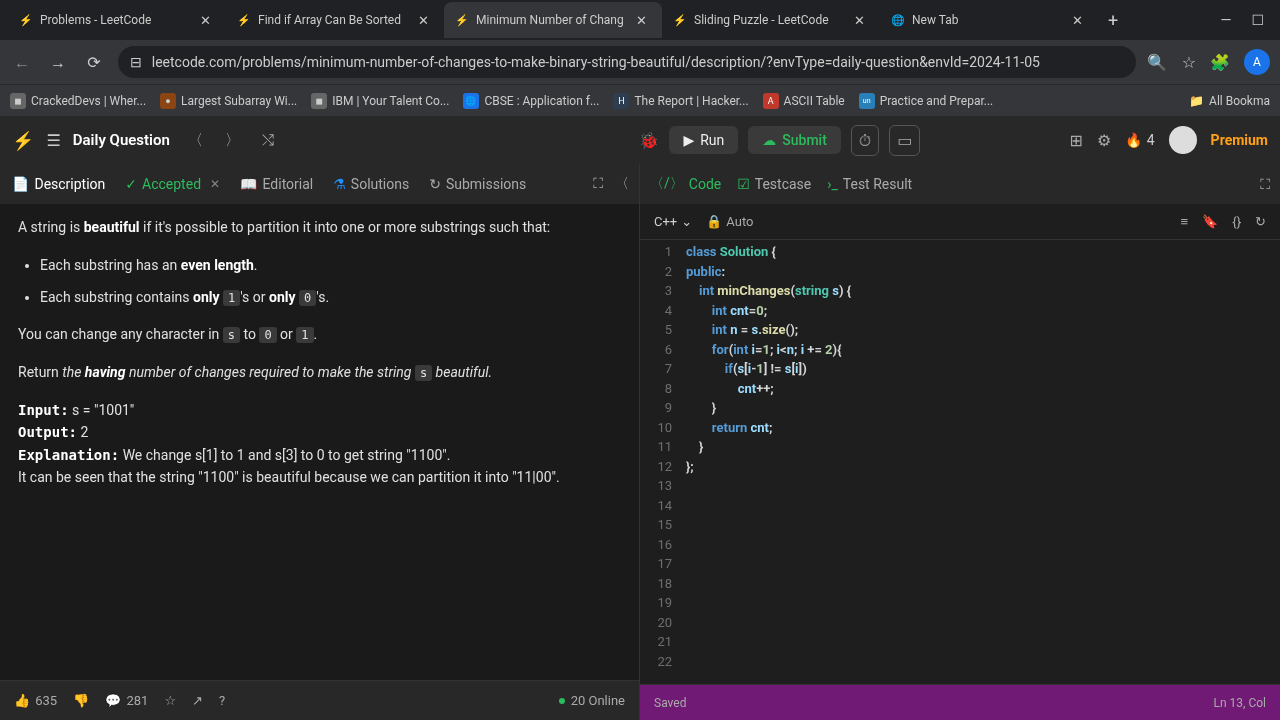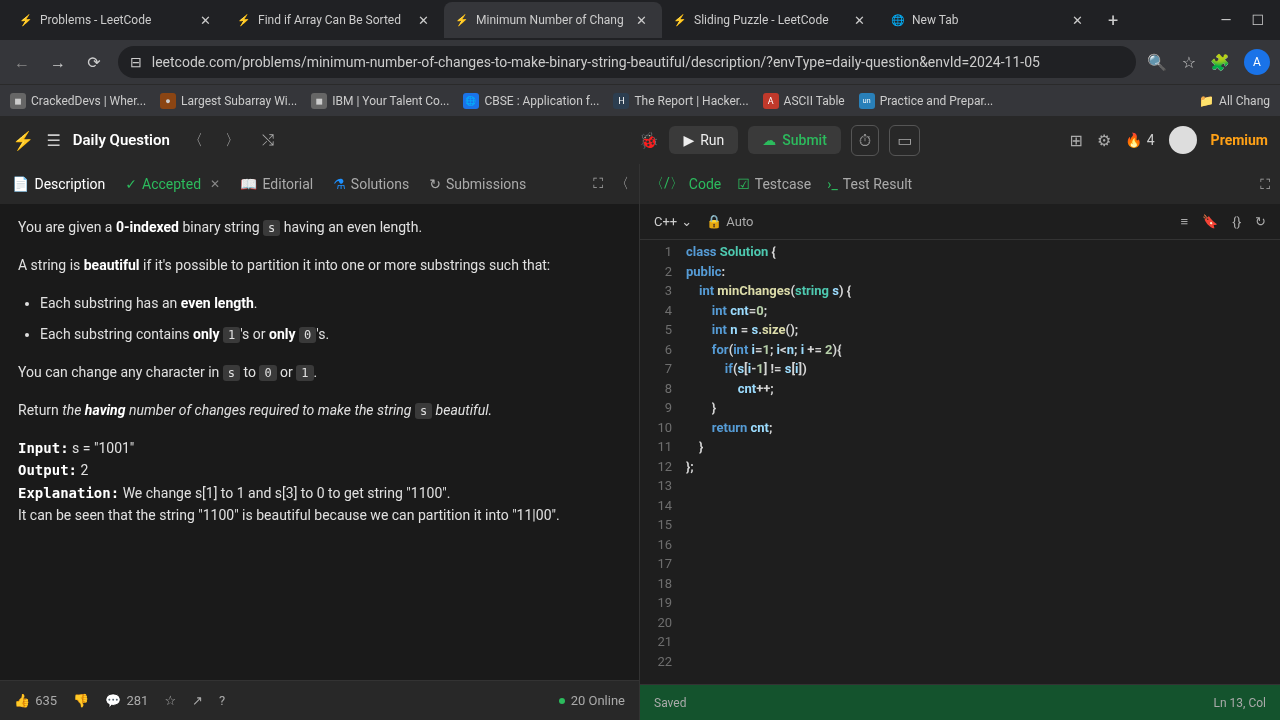--- a/index.html
+++ b/index.html
@@ -91,21 +91,21 @@
 .auto-ind { display:flex; align-items:center; gap:4px; color:#aaa; }
 .ct-right { margin-left:auto; display:flex; gap:14px; color:#aaa; }
 
 
 .editor { flex:1; display:flex; font-family:monospace; font-size:13px; background:#1e1e1e; overflow:hidden; }
 .gutter { width:42px; text-align:right; padding:2px 10px 0 0; color:#6e6e6e; line-height:19.5px; }
 .code-lines { flex:1; padding:2px 0 0 4px; line-height:19.5px; white-space:pre;font-weight:bold; }
 .kw { color:#569cd6; } .fn { color:#dcdcaa; } .num { color:#b5cea8; } .punc { color:#d4d4d4; } .var { color:#9cdcfe; } .cls{color:#4ec9b0;}
 
 
-.right-footer { display:flex; align-items:center; height:36px; padding:0 14px; background:#14532d; font-size:12px; color:#aaa; border-top:1px solid #333; justify-content:space-between; }
+.right-footer { display:flex; align-items:center; height:36px; padding:0 14px; background:#701a75; font-size:12px; color:#aaa; border-top:1px solid #333; justify-content:space-between; }
 </style>
 </head>
 <body>
 
 <div class="browser-tabs">
   <div class="browser-tab">
     <span class="browser-tab-favicon">⚡</span>
     <span class="browser-tab-title">Problems - LeetCode</span>
     <span class="browser-tab-close">✕</span>
   </div>
@@ -178,21 +178,21 @@
   <div class="bookmark-item">
       <span class="bookmark-favicon" style="background:#c0392b;color:#fff">A</span>
       <span>ASCII Table</span>
     </div>
   <div class="bookmark-item">
       <span class="bookmark-favicon" style="background:#2980b9;color:#fff;font-size:7px">un</span>
       <span>Practice and Prepar...</span>
     </div>
   <div class="all-bookmarks">
       <span>📁</span>
-      <span>All Chang</span>
+      <span>All Bookma</span>
     </div>
 </div>
 
 <div class="lc-topbar">
   <span class="lc-logo">⚡</span>
   <span class="lc-list-icon">☰</span>
   <span class="lc-daily">Daily Question</span>
   <div class="lc-nav-arrows">
     <span>〈</span>
     <span>〉</span>
@@ -248,21 +248,20 @@
           <span>↻</span>
           <span>Submissions</span>
         </div>
       <div class="left-tabs-right">
         <span>⛶</span>
         <span>〈</span>
       </div>
     </div>
 
     <div class="problem-body">
-      <p><span>You are given a </span><b>0-indexed</b><span> binary string </span><span class="code-inline">s</span><span> having an even length.</span></p>
       <p><span>A string is </span><b>beautiful</b><span> if it's possible to partition it into one or more substrings such that:</span></p>
       <ul>
         <li><span>Each substring has an </span><b>even length</b><span>.</span></li>
         <li><span>Each substring contains </span><b>only</b> <span class="code-inline">1</span><span>'s or </span><b>only</b> <span class="code-inline">0</span><span>'s.</span></li>
       </ul>
       <p><span>You can change any character in </span><span class="code-inline">s</span><span> to </span><span class="code-inline">0</span><span> or </span><span class="code-inline">1</span><span>.</span></p>
       <p><span>Return </span><i><span>the </span><b>having</b><span> number of changes required to make the string </span></i><span class="code-inline">s</span><i> beautiful.</i></p>
       <div class="example-block"><b>Input:</b><span> s = "1001"</span>
 <b>Output:</b><span> 2</span>
 <b>Explanation:</b><span> We change s[1] to 1 and s[3] to 0 to get string "1100".

